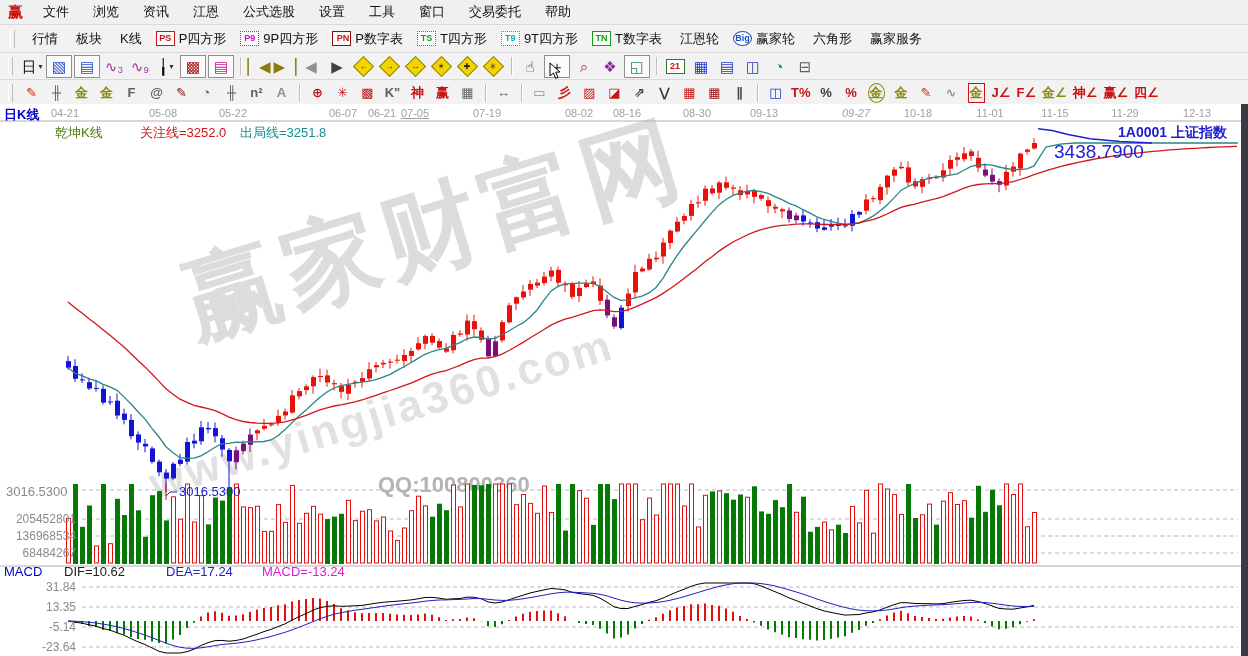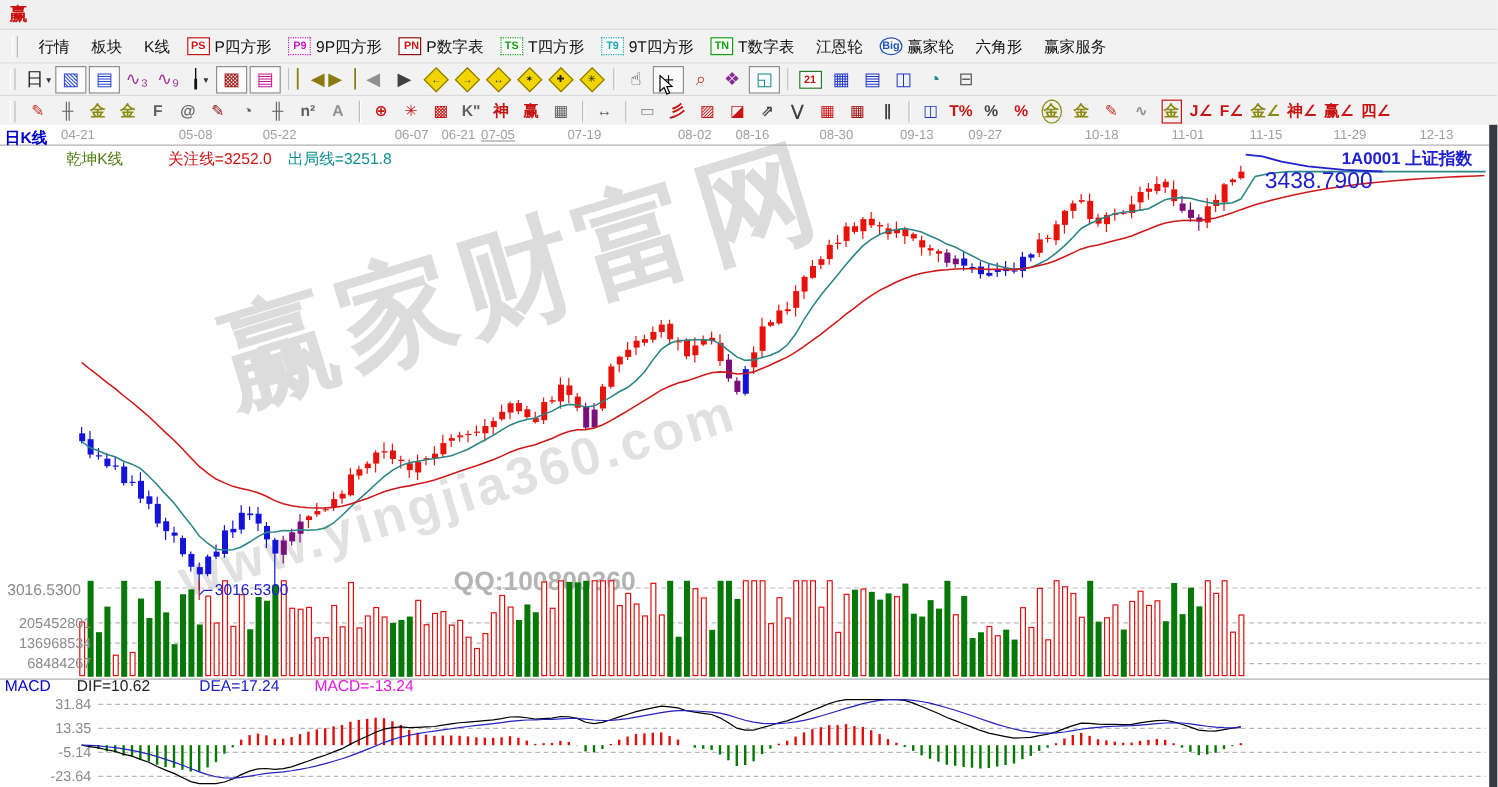--- a/index.html
+++ b/index.html
@@ -49,20 +49,32 @@
   svg.chart{position:absolute;left:0;top:0;}
   .cursor{position:absolute;left:549px;top:62px;z-index:50;}
 </style>
 </head>
 <body>
 
 <div class="app">
 
   <div class="menubar">
     <span class="logo">赢</span>
+    <div id="menu-items" style="display:flex">
+        <div class="menu-item">文件</div>
+        <div class="menu-item">浏览</div>
+        <div class="menu-item">资讯</div>
+        <div class="menu-item">江恩</div>
+        <div class="menu-item">公式选股</div>
+        <div class="menu-item">设置</div>
+        <div class="menu-item">工具</div>
+        <div class="menu-item">窗口</div>
+        <div class="menu-item">交易委托</div>
+        <div class="menu-item">帮助</div>
+      </div>
   </div>
 
   <div class="qbar">
     <span class="grip"></span>
     <div id="quick-items" style="display:flex">
         <div class="qitem">
           <span class="tb-glyph"></span>
           <span>行情</span>
         </div>
         <div class="qitem">
@@ -952,21 +964,21 @@
         <span class="datetick" style="left: 163px;">05-08</span>
         <span class="datetick" style="left: 233px;">05-22</span>
         <span class="datetick" style="left: 319px; margin-left: 24px;">06-07</span>
         <span class="datetick" style="left: 382px;">06-21</span>
         <span class="datetick" style="left: 415px; text-decoration: underline;">07-05</span>
         <span class="datetick" style="left: 487px;">07-19</span>
         <span class="datetick" style="left: 579px;">08-02</span>
         <span class="datetick" style="left: 627px;">08-16</span>
         <span class="datetick" style="left: 697px; text-align: right;">08-30</span>
         <span class="datetick" style="left: 764px;">09-13</span>
-        <span class="datetick" style="left: 821px;">09-27</span>
+        <span class="datetick" style="left: 856px; font-style: italic;">09-27</span>
         <span class="datetick" style="left: 918px;">10-18</span>
         <span class="datetick" style="left: 990px;">11-01</span>
         <span class="datetick" style="left: 1055px;">11-15</span>
         <span class="datetick" style="left: 1125px;">11-29</span>
         <span class="datetick" style="left: 1197px;">12-13</span>
       </div>
     <div class="clbl ind-title">乾坤K线</div>
     <div class="clbl att">关注线=3252.0</div>
     <div class="clbl exi">出局线=3251.8</div>
     <div class="clbl symbol">1A0001  上证指数</div>

